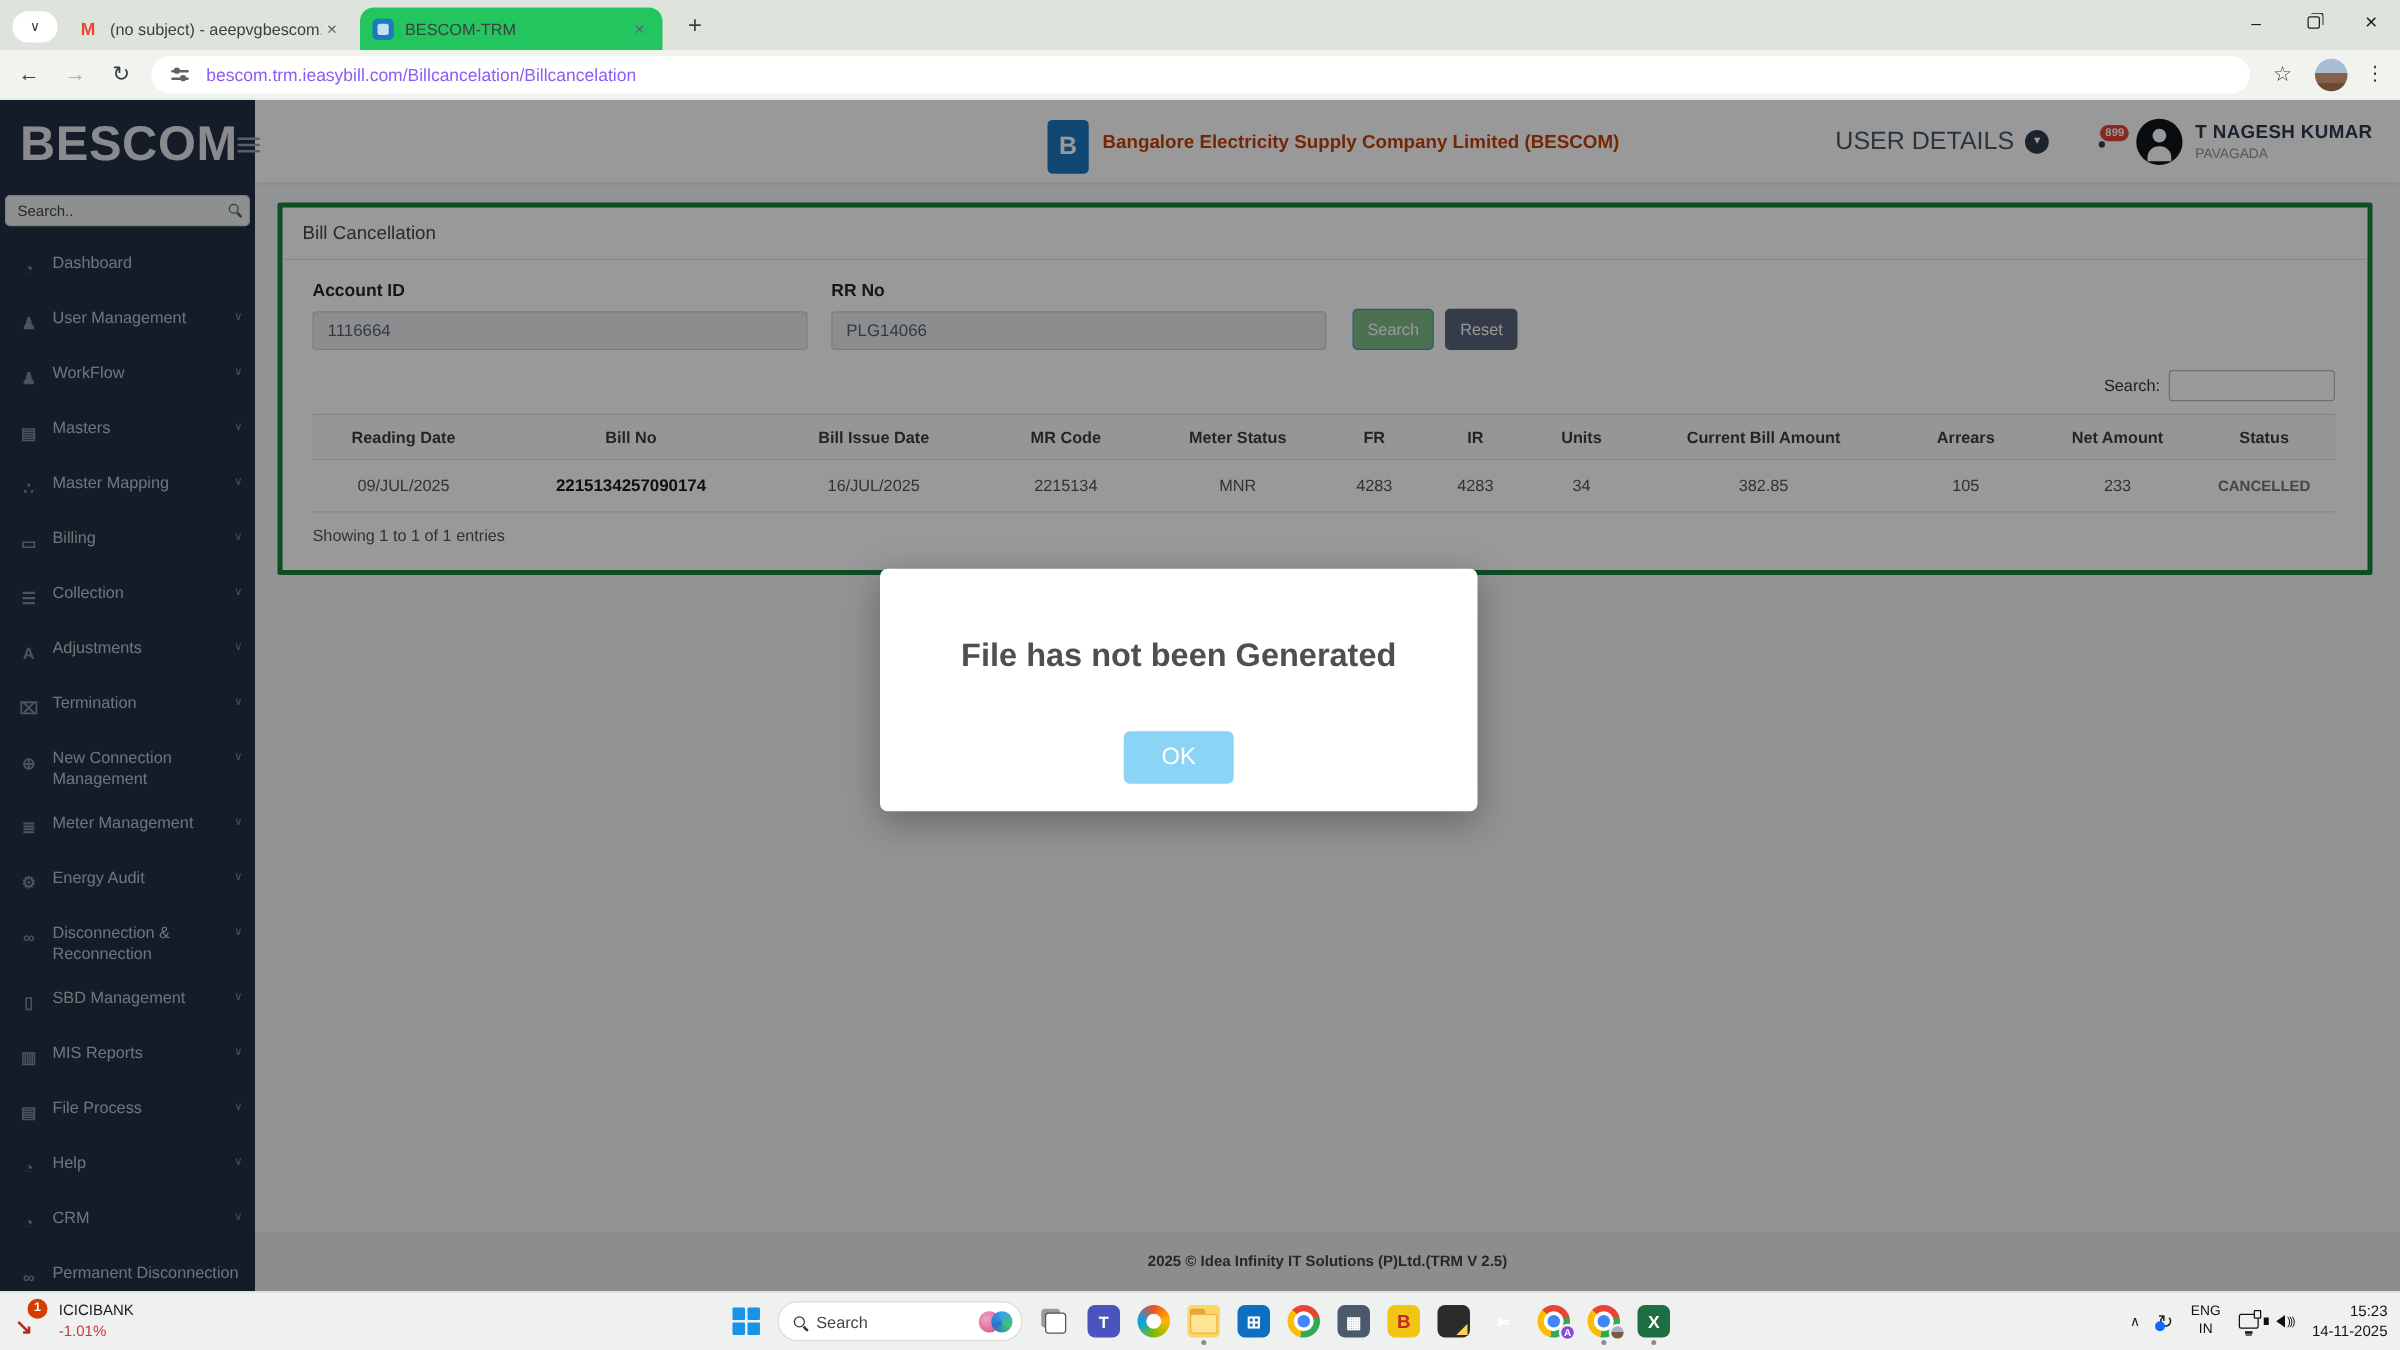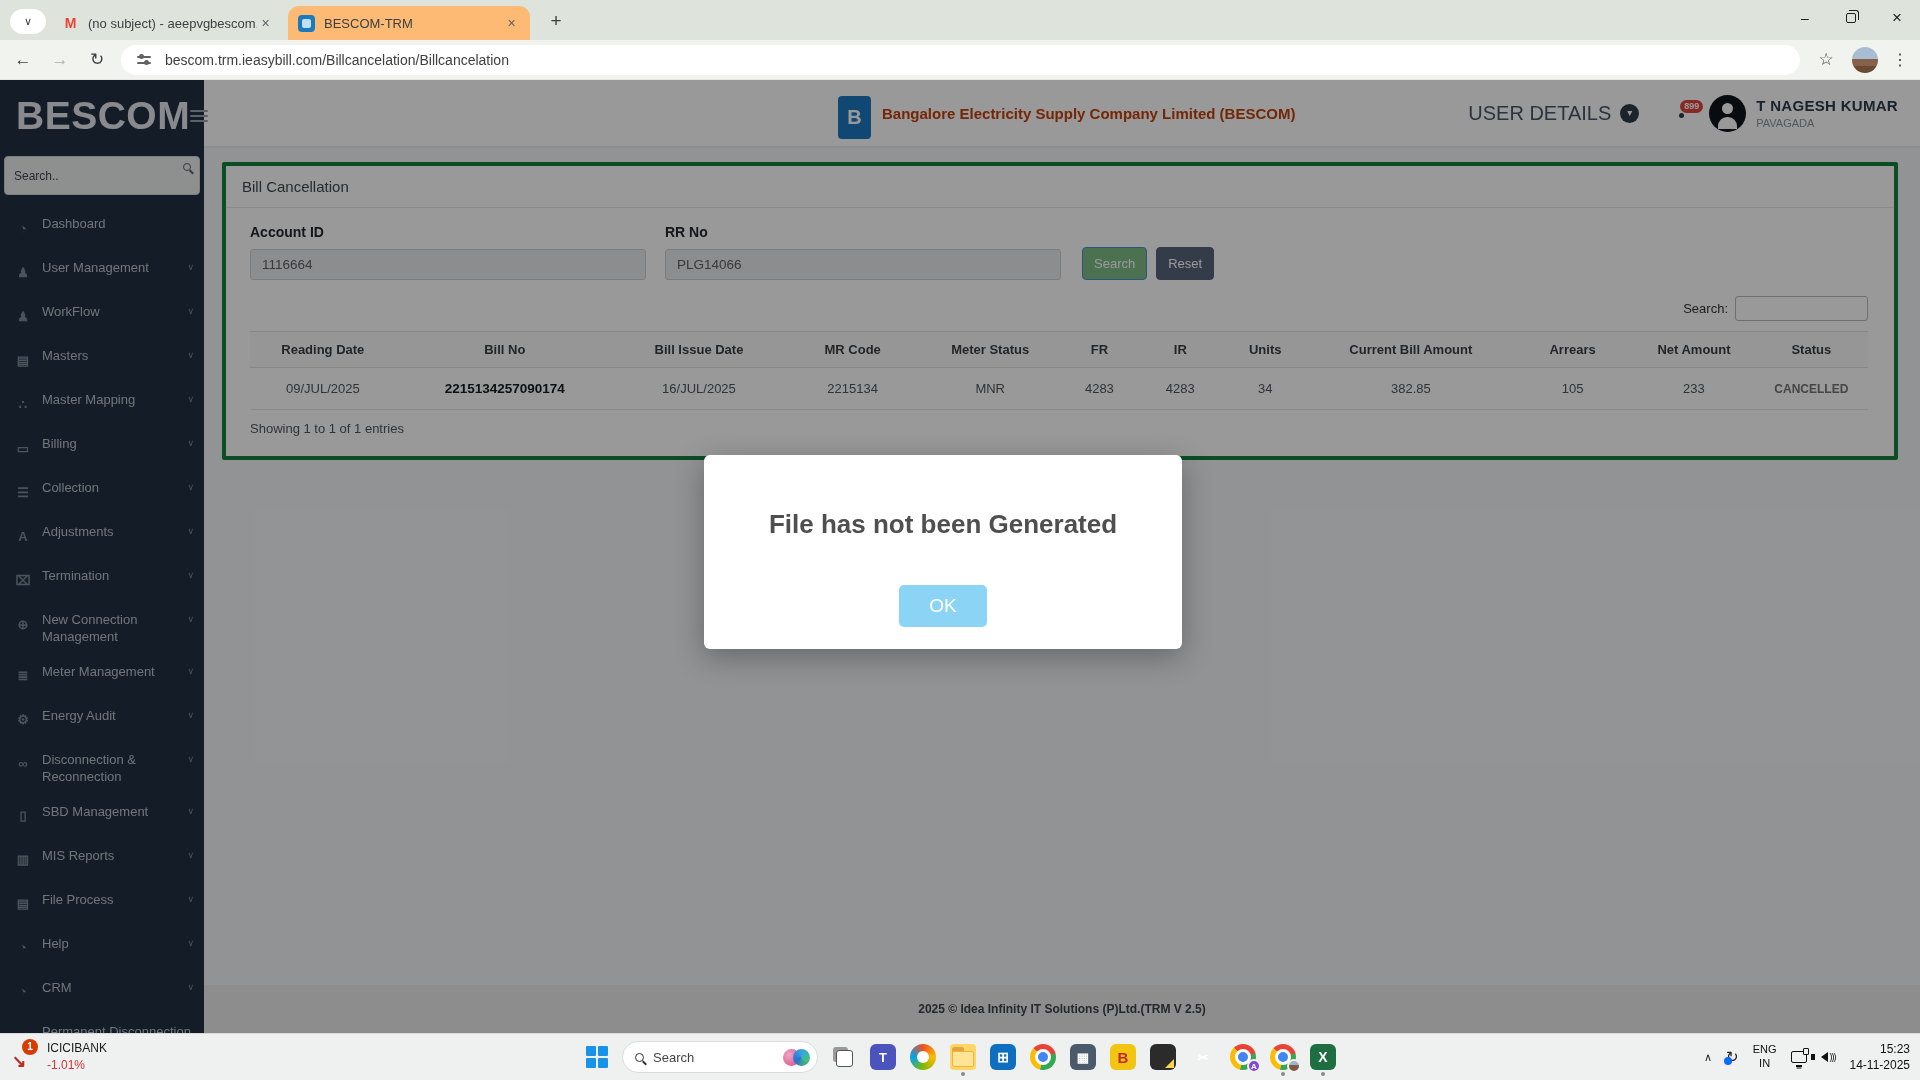--- a/index.html
+++ b/index.html
@@ -6,21 +6,21 @@
   html,body { width:1920px; height:1080px; }
   body { font-family:"Liberation Sans", sans-serif; position:relative; background:#fff; overflow:hidden; }
 
   
   .tabstrip { position:absolute; top:0; left:0; right:0; height:40px; background:#dee4db; }
   .tab-chevron { position:absolute; left:10px; top:9px; width:36px; height:25px; background:#fff; border-radius:13px;
                  display:flex; align-items:center; justify-content:center; font-size:11px; color:#3c4043; }
   .tab-chevron::before{content:"∨";}
   .tab { position:absolute; top:6px; height:34px; display:flex; align-items:center; padding:0 10px; }
   .tab.inactive { left:52px; width:232px; }
-  .tab.active { left:288px; width:242px; background:#fdba74; border-radius:11px 11px 0 0; }
+  .tab.active { left:288px; width:242px; background:#22c55e; border-radius:11px 11px 0 0; }
   .fav { width:17px; height:17px; margin-right:9px; flex:none; display:flex; align-items:center; justify-content:center; }
   .fav-gmail { color:#ea4335; font-weight:bold; font-size:14px; }
   .fav-gmail::before{content:"M";}
   .fav-bescom { background:#1b79c0; border-radius:4px; position:relative; }
   .fav-bescom::after { content:""; position:absolute; left:4px; top:4px; width:9px; height:9px; background:#bfe0f5; border-radius:2px; }
   .tab-title { flex:1; font-size:13px; color:#3c4043; white-space:nowrap; overflow:hidden; }
   .tab-close { width:17px; height:17px; flex:none; border-radius:50%; text-align:center; line-height:16px; font-size:14px; color:#5f6368; }
   .tab-close::before{content:"×";}
   .new-tab { position:absolute; left:543px; top:9px; width:26px; height:26px; font-size:19px; color:#3c4043; text-align:center; line-height:24px; }
   .new-tab::before{content:"+";}
@@ -34,39 +34,39 @@
   .toolbar { position:absolute; top:40px; left:0; right:0; height:40px; background:#f1f4ee; display:flex; align-items:center; border-bottom:1px solid #e4e8e1;}
   .nav-btn { width:28px; height:28px; margin-left:9px; text-align:center; line-height:28px; font-size:17px; color:#3c4043; flex:none; }
   .nav-btn.disabled { color:#aab0ab; }
   .i-back::before{content:"←";} .i-fwd::before{content:"→";} .i-reload::before{content:"↻";}
   .omnibox { flex:1; height:30px; margin:0 12px 0 10px; background:#fff; border-radius:15px; display:flex; align-items:center; padding:0 16px; }
   .tune { width:14px; height:12px; position:relative; flex:none; }
   .tune::before, .tune::after { content:""; position:absolute; left:0; width:14px; height:2px; background:#5f6368; border-radius:1px; }
   .tune::before { top:2px; } .tune::after { bottom:2px; }
   .tune i { position:absolute; width:5px; height:5px; border-radius:50%; background:#5f6368; }
   .tune i.d1 { left:2px; top:0.5px; } .tune i.d2 { right:2px; bottom:0.5px; }
-  .url { font-size:14px; color:#404040; margin-left:14px; white-space:nowrap; }
+  .url { font-size:14px; color:#8b5cf6; margin-left:14px; white-space:nowrap; }
   .i-star { width:28px; height:28px; text-align:center; line-height:28px; font-size:17px; color:#3c4043; flex:none; }
   .i-star::before{content:"☆";}
   .profile-avatar { width:26px; height:26px; border-radius:50%; margin:0 12px; flex:none;
     background:linear-gradient(to bottom,#a8bdd3 0 45%, #87604a 45% 75%, #6b4a35 75%); }
   .i-dots { width:20px; height:28px; text-align:center; line-height:28px; font-size:16px; color:#3c4043; margin-right:10px; flex:none;}
   .i-dots::before{content:"⋮";}
 
   
   .viewport { position:absolute; top:80px; left:0; right:0; height:953px; background:#f4f6f9; overflow:hidden; }
 
   .sidebar { position:absolute; left:0; top:0; bottom:0; width:204px; background:#223044; z-index:1; }
   .brand-row { display:flex; align-items:center; justify-content:space-between; padding:14px 16px 8px 16px; }
   .brand { font-size:39px; font-weight:bold; color:#e3e7ec; letter-spacing:0.5px; }
   .burger { width:18px; height:13px; position:relative; }
   .burger span { position:absolute; left:0; width:18px; height:2px; background:#97a2b0; border-radius:1px; }
   .burger span:nth-child(1){top:0;} .burger span:nth-child(2){top:5px;} .burger span:nth-child(3){top:10px;}
   .side-search { margin:10px 4px 12px 4px; position:relative; }
-  .side-search input { width:100%; height:39px; background:#edeeee; border:1px solid #cfd3d6; border-radius:4px; padding:0 26px 0 9px; font-size:12px; color:#333; font-family:"Liberation Sans",sans-serif;}
+  .side-search input { width:100%; height:25px; background:#edeeee; border:1px solid #cfd3d6; border-radius:4px; padding:0 26px 0 9px; font-size:12px; color:#333; font-family:"Liberation Sans",sans-serif;}
   .side-search input::placeholder { color:#3f4750; opacity:1; }
   .mag { position:absolute; right:9px; top:7px; width:8px; height:8px; border:1.6px solid #55616d; border-radius:50%; }
   .mag::after { content:""; position:absolute; right:-4px; bottom:-3px; width:5px; height:1.8px; background:#55616d; transform:rotate(45deg); }
   .menu { }
   .side-item { display:flex; align-items:flex-start; padding:9px 8px 9px 13px; color:#bac3ce; font-size:13px; cursor:default; }
   .side-item .ic { width:20px; flex:none; color:#7e8a98; font-size:13px; text-align:center; margin-right:9px; line-height:1.3; }
   .side-item .lbl { flex:1; line-height:1.3; }
   .side-item .caret { flex:none; color:#7e8a98; font-size:9px; margin:2px 2px 0 4px; }
 
   .main { position:absolute; left:204px; right:0; top:0; bottom:0; }

